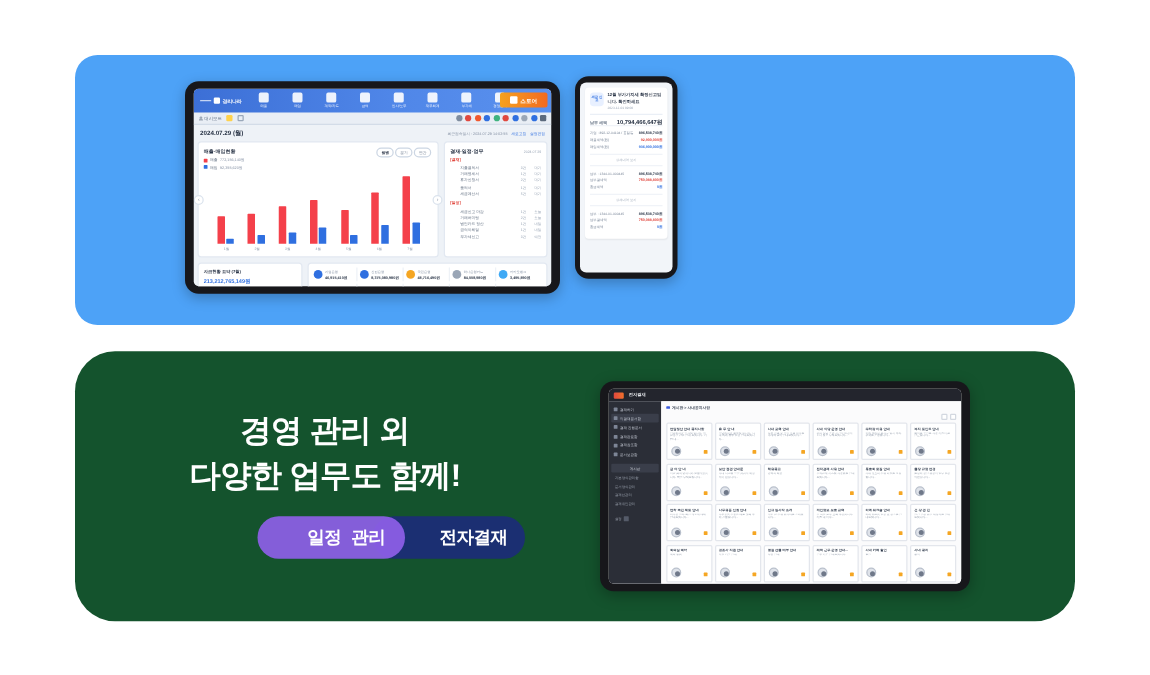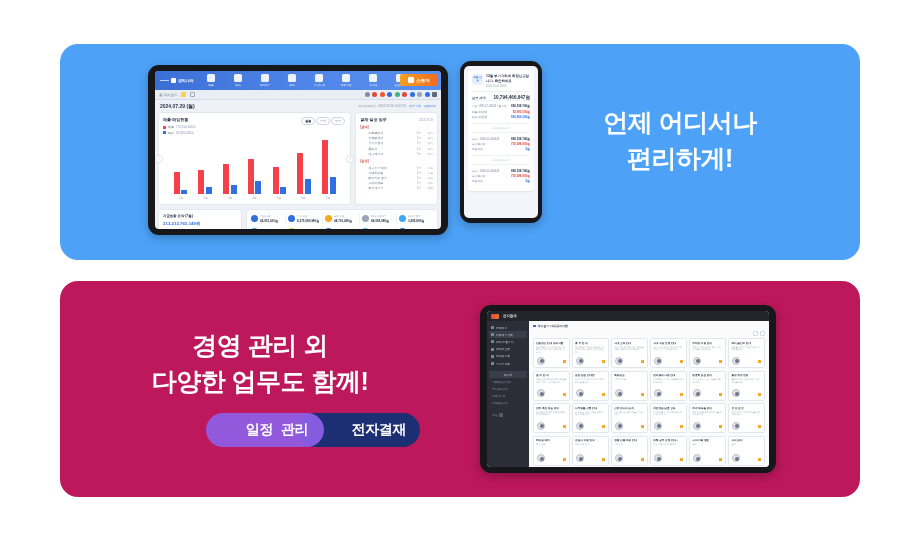--- a/index.html
+++ b/index.html
@@ -14,21 +14,21 @@
   
   .panel-top {
     position: absolute; left: 60px; top: 44px;
     width: 800px; height: 216px;
     background: #4da2f7; border-radius: 18px;
     overflow: hidden;
   }
   .panel-bottom {
     position: absolute; left: 60px; top: 281px;
     width: 800px; height: 216px;
-    background: #be185d; border-radius: 18px;
+    background: #14532d; border-radius: 32px;
     overflow: hidden;
   }
 
   
   .headline {
     position: absolute;
     color: #ffffff;
     font-weight: bold;
     text-align: center;
     line-height: 1.45;
@@ -632,24 +632,20 @@
                 <div class="ph-line">
                   <span class="l">환급세액</span>
                   <span class="r r-blue">0원</span>
                 </div>
               </div>
             </div>
         </div>
       </div>
     </div>
 
-    <div class="headline headline-top">
-      <div>언제 어디서나</div>
-      <div>편리하게!</div>
-    </div>
   </div>
 
   <div class="panel-bottom">
 
     <div class="headline headline-bottom">
       <div>경영 관리 외</div>
       <div>다양한 업무도 함께!</div>
     </div>
 
     <div class="pill-row">

